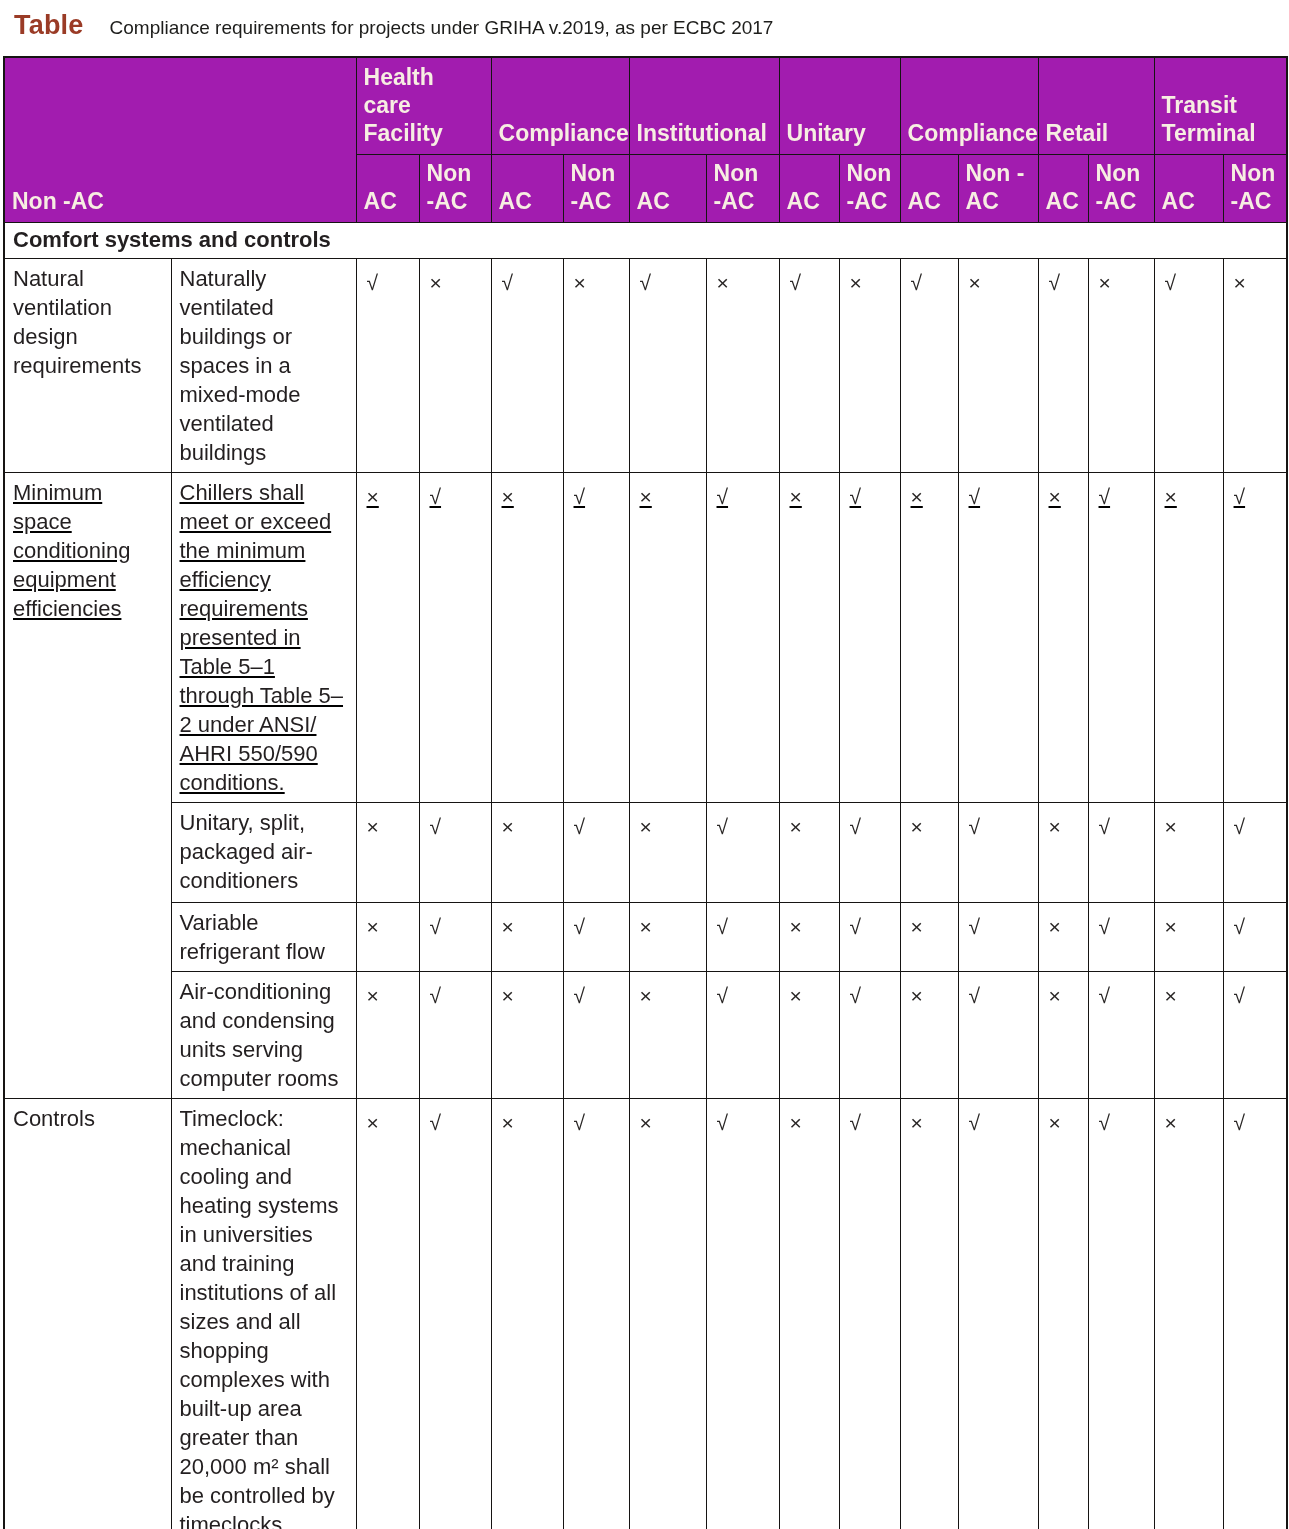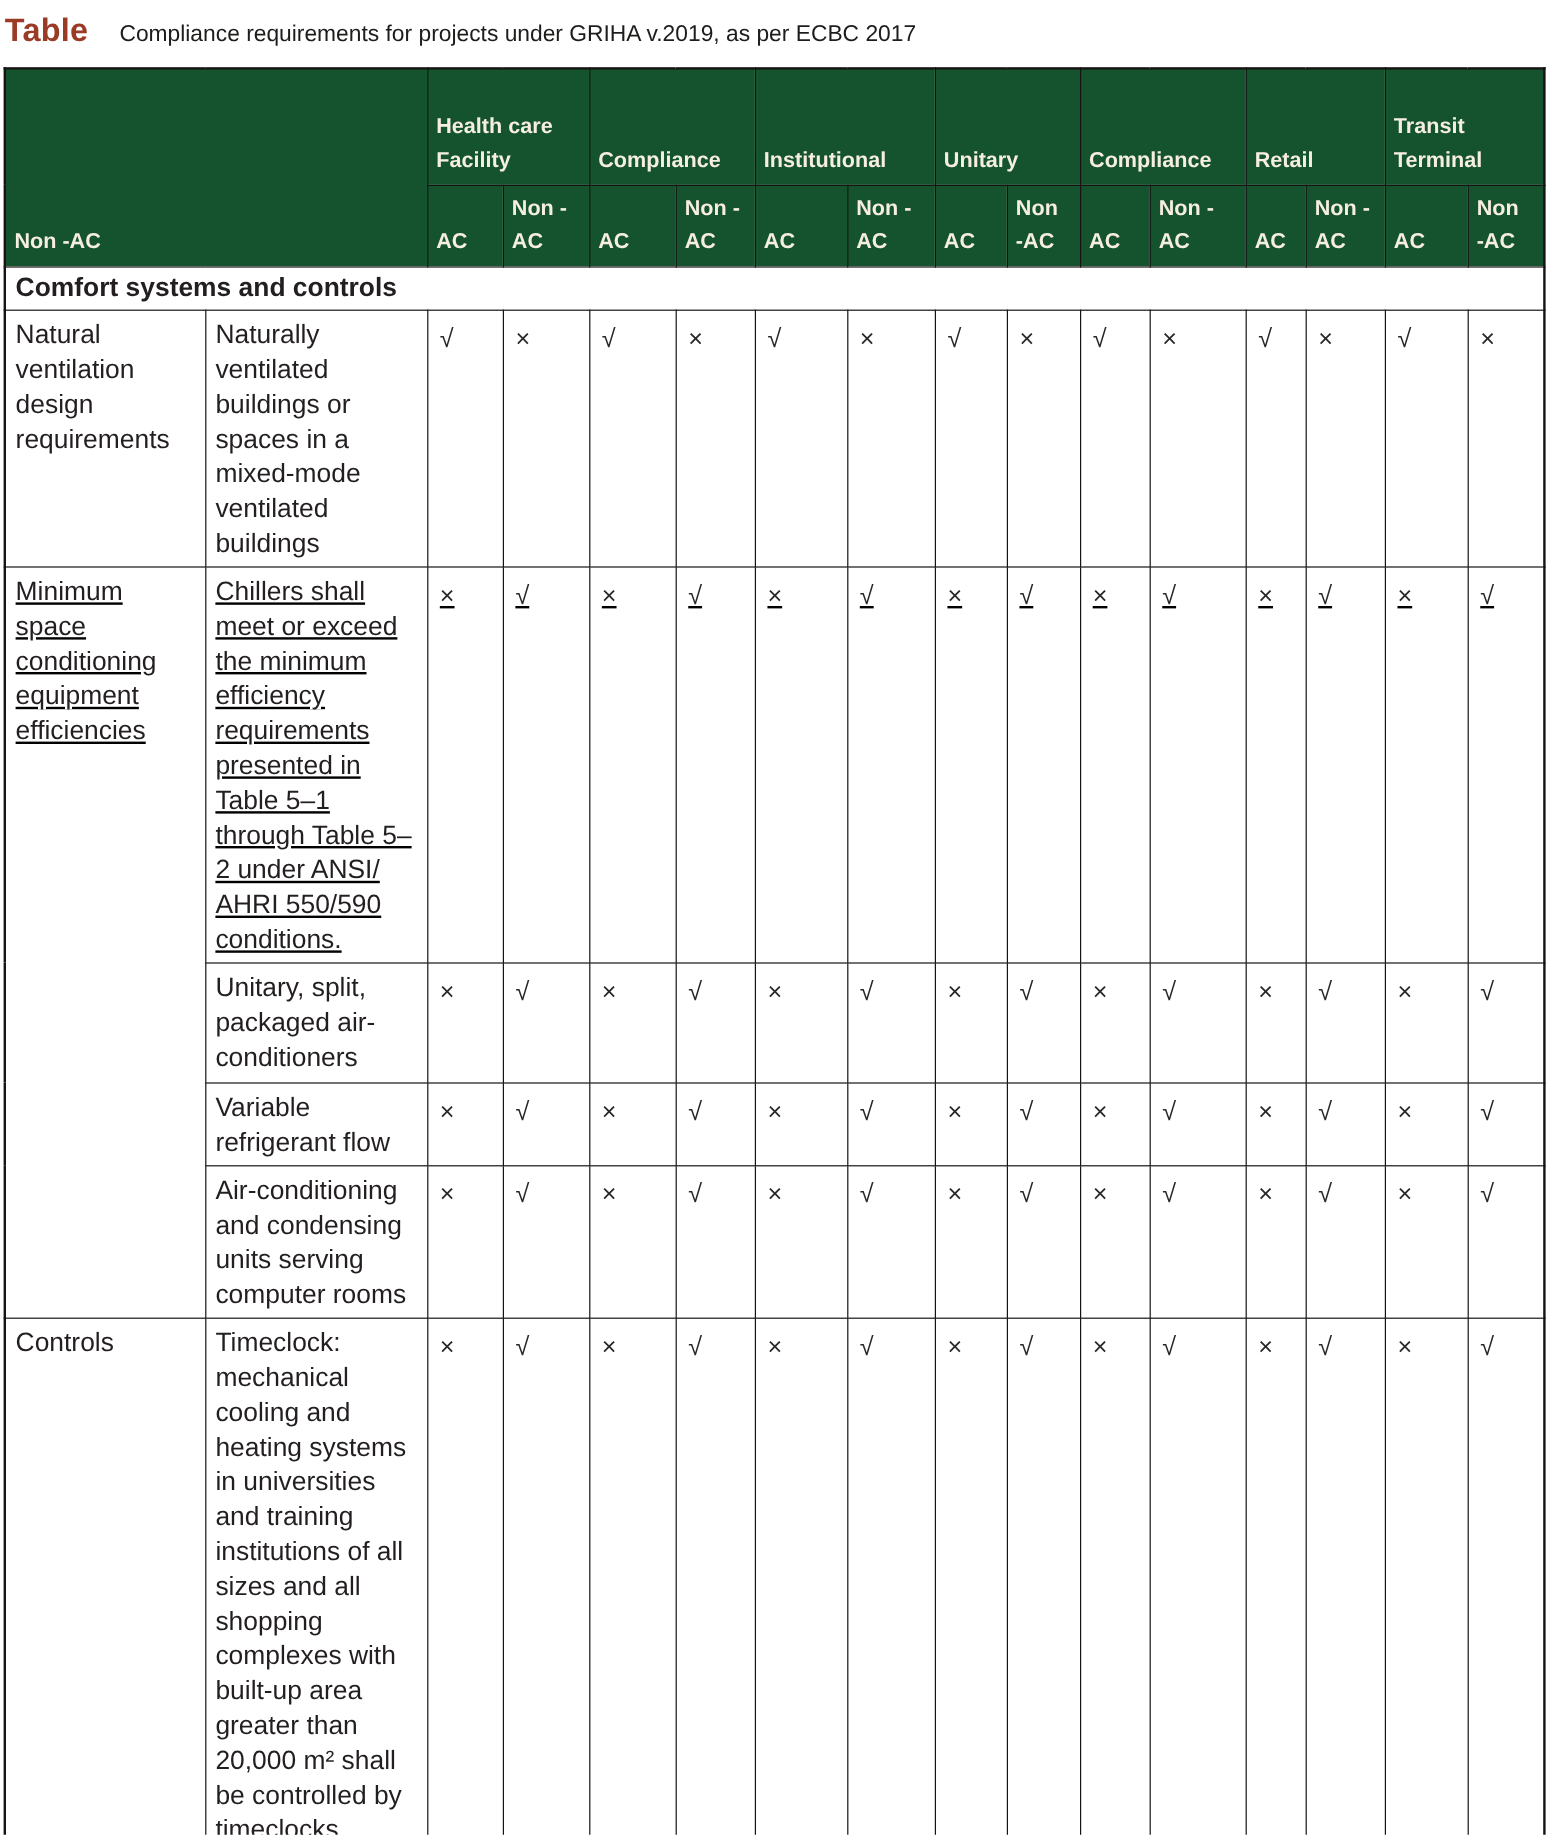--- a/index.html
+++ b/index.html
@@ -5,33 +5,33 @@
   html,body { margin:0; padding:0; background:#ffffff; }
   body {
     width:1289px; height:1529px; overflow:hidden;
     font-family:"Liberation Sans", sans-serif;
     -webkit-font-smoothing:antialiased;
   }
   .page { box-sizing:border-box; padding:8px 3px 0 3px; }
 
   
   .title-row { padding-left:1px; margin:2px 0 15px 0; white-space:nowrap; }
-  .title-label { color:#9a3b26; font-weight:bold; font-size:27px; margin-right:26px; letter-spacing:0.2px; }
+  .title-label { color:#9a3b26; font-weight:bold; font-size:27px; margin-right:26px; letter-spacing:0.2px;margin-left:10px; }
   .title-text  { color:#1d1d1b; font-size:19px; }
 
   
   table.compliance {
     border-collapse:collapse; table-layout:fixed;
     width:1283px; border:2px solid #161413;
   }
   table.compliance th, table.compliance td { border:1.5px solid #161413; box-sizing:border-box; }
 
   thead th {
-    background:#14532d; color:#f7eee2;
-    font-weight:bold; font-size:18px; line-height:28px;
+    background:#a21caf; color:#f7eee2;
+    font-weight:bold; font-size:23px; line-height:28px;
     text-align:left; vertical-align:bottom;
     padding:4px 10px 7px 7px;
   }
   tr.group-row { height:97px; }
   tr.sub-row   { height:68px; }
   th.corner    { vertical-align:bottom; padding-bottom:7px; }
 
   tbody td {
     font-size:22px; line-height:29px; color:#231f20;
     vertical-align:top; padding:5px 7px 5px 8px;

